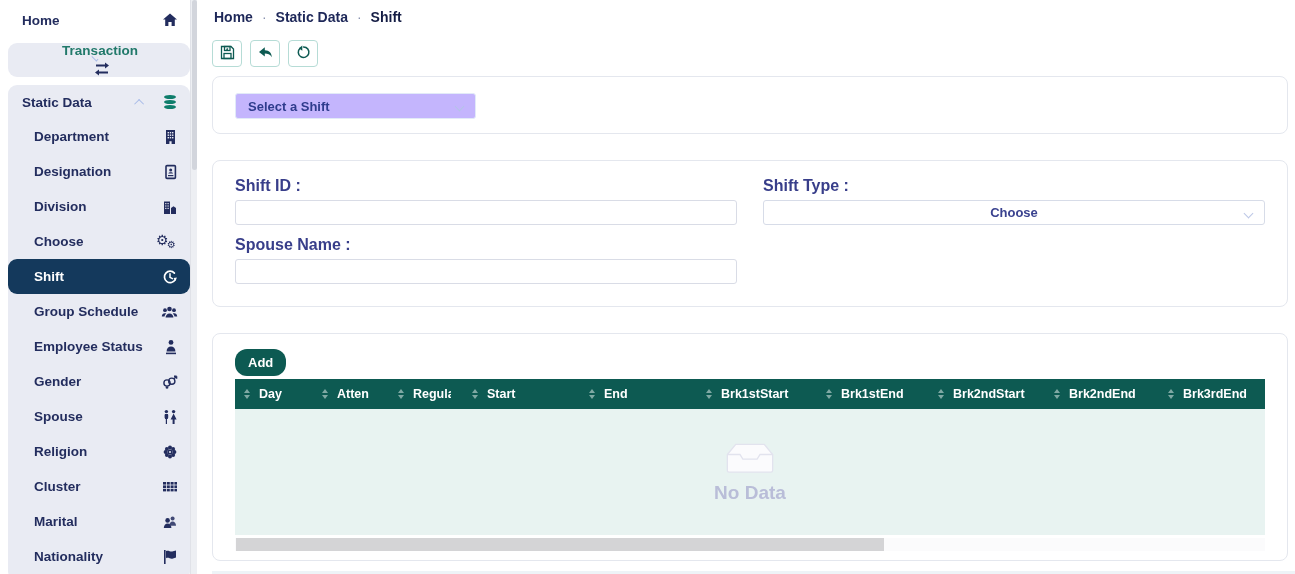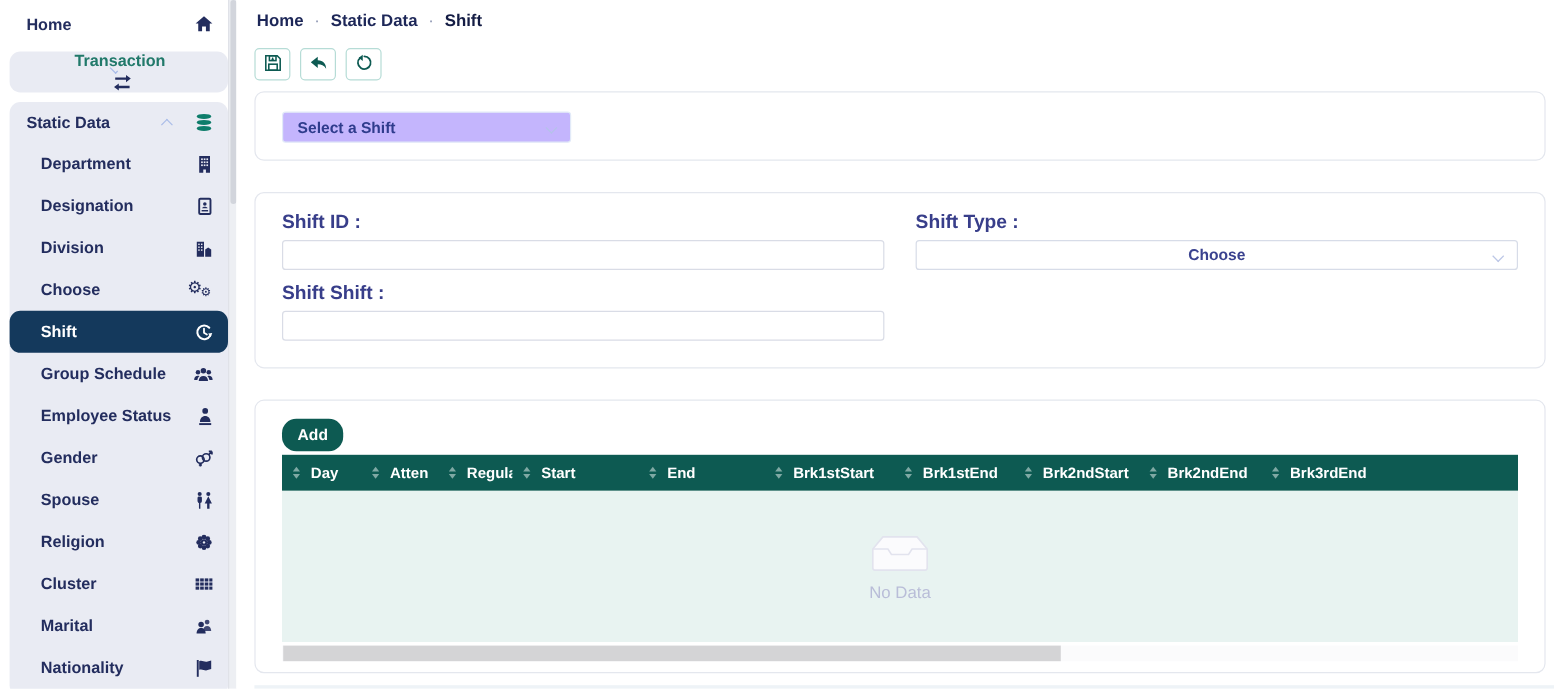--- a/index.html
+++ b/index.html
@@ -48,31 +48,31 @@
   .shift-select .chev2 { border-color:#b4c3e8; }
 
   .form-grid { position:absolute; left:22px; right:22px; top:16px; display:grid; grid-template-columns:1fr 1fr; column-gap:26px; row-gap:11px; }
   .fld label { display:block; font-size:16px; font-weight:700; color:#383e8a; margin-bottom:5px; }
   .fld input { width:100%; height:25px; border:1px solid #d9dce6; border-radius:3px; background:#fff; outline:none; font-size:13px; padding:0 8px; color:#2f3c8d; }
   .fld .select-box { width:100%; height:25px; border:1px solid #d7dce8; background:#fff; padding:0 12px; color:#3a428f; font-weight:600;justify-content:center; }
 
   .add-btn { position:absolute; left:22px; top:15px; background:#0d5a52; color:#fff; border:none; border-radius:12px; font-size:13px; font-weight:700; padding:6px 13px; cursor:pointer; font-family:"Liberation Sans",sans-serif; }
 
   .grid-wrap { position:absolute; left:22px; top:45px; width:1030px; }
-  .grid-header { display:flex; background:#0d5a52; height:30px; align-items:center; overflow:hidden; }
+  .grid-header { display:flex; background:#0d5a52; height:30px; align-items:center; overflow:hidden;gap:12px; }
   .gh-cell { display:flex; align-items:center; gap:9px; padding-left:9px; color:#fff; font-size:12.5px; font-weight:700; flex:0 0 auto; white-space:nowrap; overflow:hidden; height:100%; cursor:pointer; }
   .c0{width:66px}.c1{width:64px}.c2{width:62px}.c3{width:105px}.c4{width:105px}.c5{width:108px}
   .c6{width:100px}.c7{width:104px}.c8{width:102px}.c9{width:105px}.c10{width:109px}
   .sorter { display:inline-flex; flex-direction:column; gap:2px; }
   .sorter i { width:0; height:0; border-left:3.5px solid transparent; border-right:3.5px solid transparent; display:block; }
   .sorter .up { border-bottom:4px solid #7fa9a4; }
   .sorter .dn { border-top:4px solid #7fa9a4; }
 
   .grid-body { height:126px; background:#e8f3f1; display:flex; flex-direction:column; align-items:center; justify-content:center; }
-  .nodata-text { margin-top:8px; font-size:14px; font-weight:400; color:#b9bdd8; }
+  .nodata-text { margin-top:8px; font-size:19px; font-weight:700; color:#b9bdd8; }
 
   .hscroll { margin-top:3px; height:13px; background:#fbfbfc; position:relative; }
   .hscroll .hthumb { position:absolute; left:1px; top:0; height:13px; width:648px; background:#d4d4d6; cursor:grab; }
 </style>
 </head>
 <body>
 
 <div class="sidebar">
 
   <div class="side-row row-home">
@@ -383,21 +383,21 @@
         <input type="text" value="" style="">
       </div>
       <div class="fld">
         <label>Shift Type :</label>
         <div class="select-box">
           <span>Choose</span>
           <span class="chev2"></span>
         </div>
       </div>
       <div class="fld">
-        <label>Shift Shift :</label>
+        <label>Spouse Name :</label>
         <input type="text" value="" style="">
       </div>
     </div>
   </div>
 
   <div class="card card3">
     <button class="add-btn">Add</button>
 
     <div class="grid-wrap">
       <div class="grid-header">

